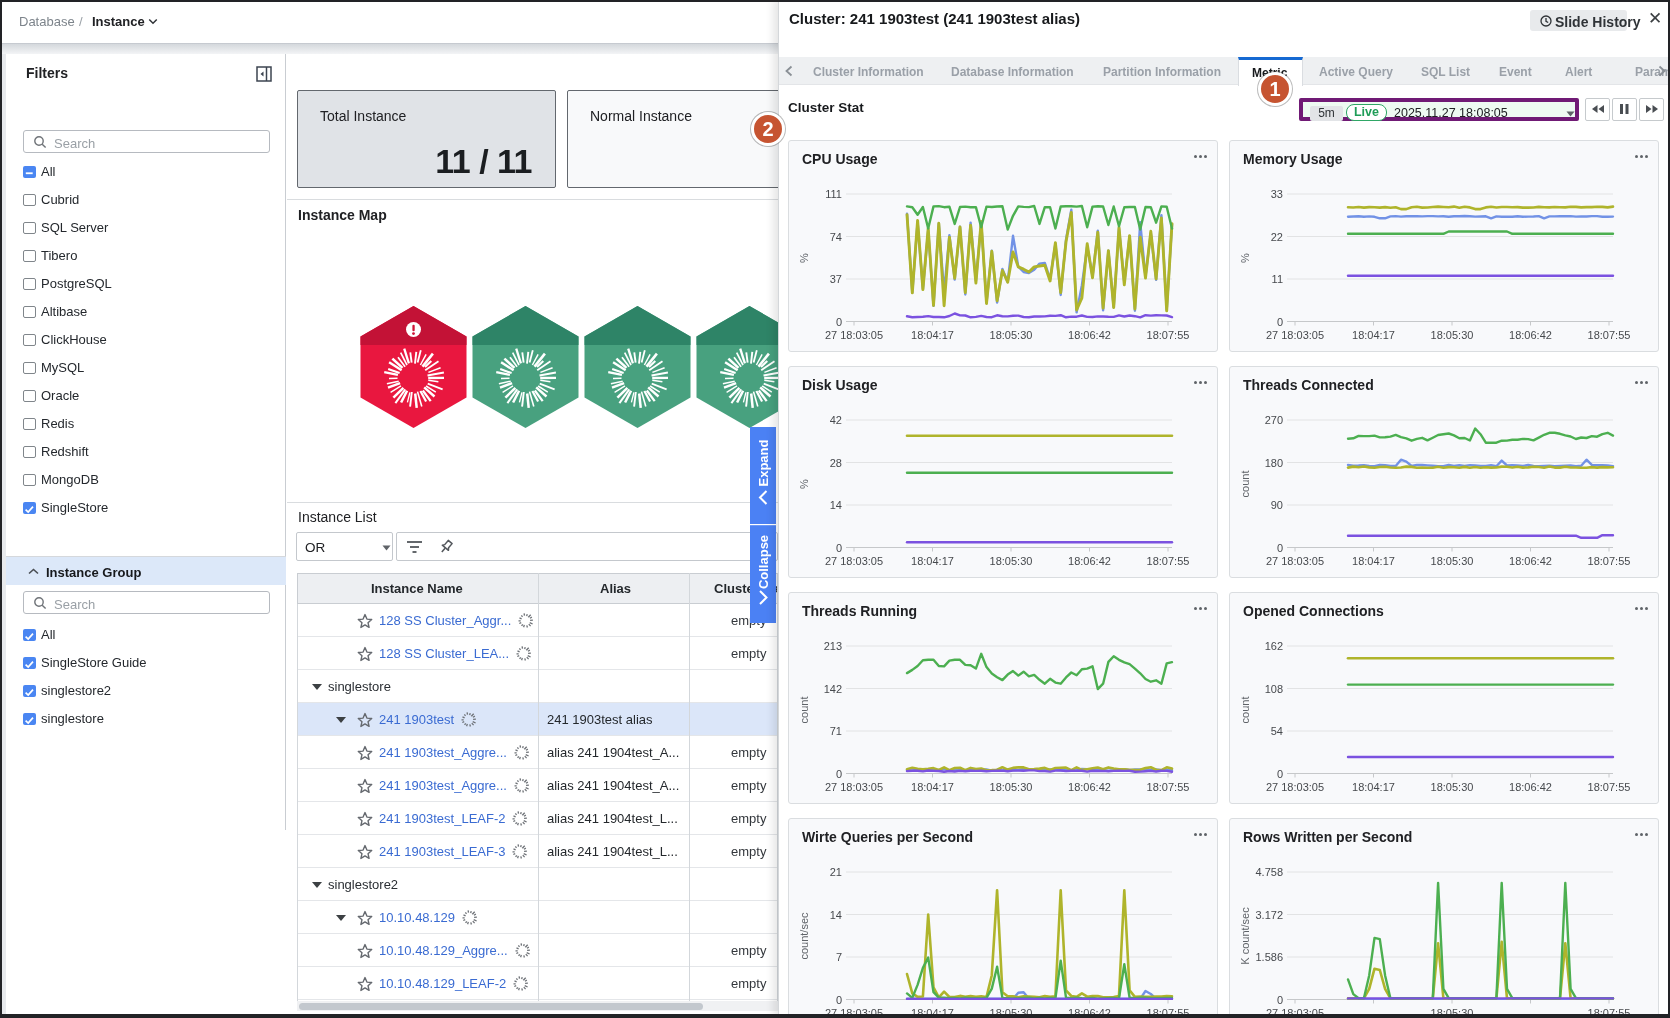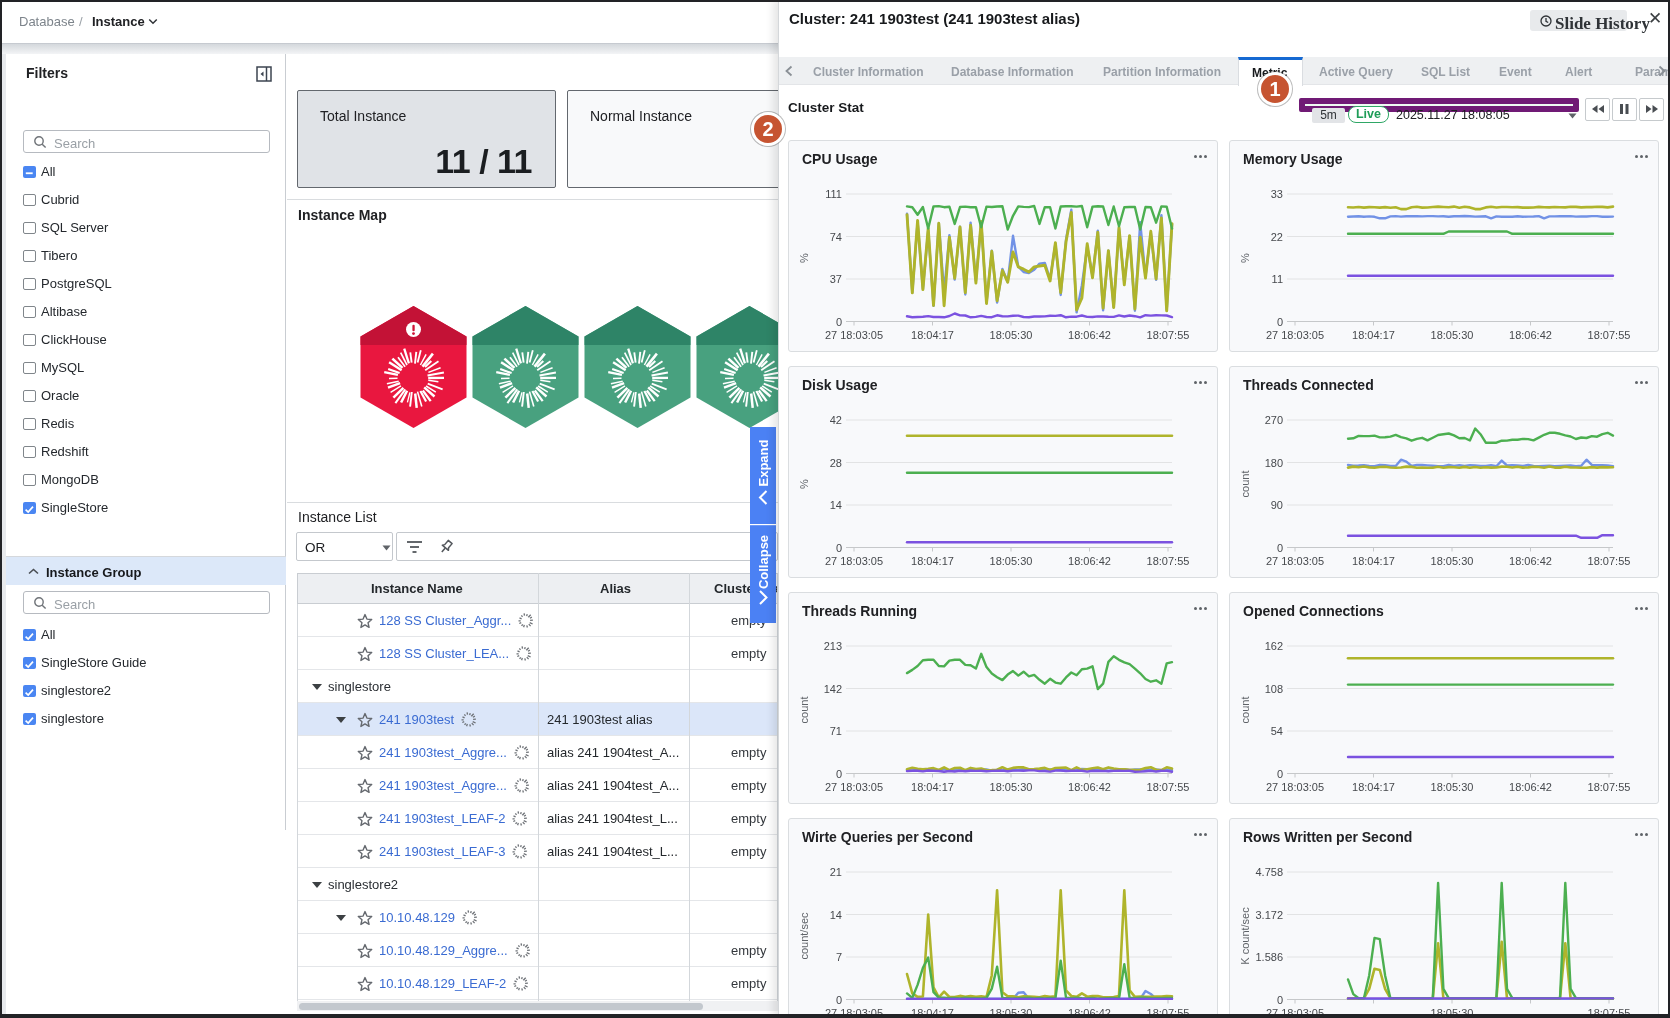--- a/index.html
+++ b/index.html
@@ -51,32 +51,32 @@
 #hscroll { position:absolute; left:297px; top:1001px; width:481px; height:10px; background:#f0f1f3; }
 #hthumb { position:absolute; left:2px; top:1.5px; width:404px; height:7px; background:#c3c8ce; border-radius:4px; }
 
 .vtab { position:absolute; left:750px; width:26px; background:#4b81f4; }
 
 #overlay { position:absolute; left:778px; top:0; width:892px; height:1018px; background:#fff;
   border-left:1px solid #d4d7da; box-shadow:-5px 0 8px rgba(0,0,0,0.10); }
 #otitle { position:absolute; left:10px; top:10px; font-size:15px; font-weight:bold; color:#17191c; }
 #slidehist { position:absolute; left:751px; top:10px; width:97px; height:21px; background:#e8eaec;
   border-radius:3px; }
-#slidehist span { position:absolute; left:25px; top:4px; font-size:17px; font-weight:600; color:#2f3337; white-space:nowrap;font-family:Liberation Serif, serif; }
+#slidehist span { position:absolute; left:25px; top:4px; font-size:14px; font-weight:600; color:#2f3337; white-space:nowrap; }
 #xclose { position:absolute; left:869px; top:8px; font-size:17px; color:#3c4043; }
 #tabbar { position:absolute; left:0; top:57px; width:892px; height:28px; background:#eef0f2;
   border-bottom:1px solid #e3e5e8; overflow:hidden; }
 .tab { position:absolute; top:8px; font-size:12px; font-weight:bold; color:#9aa0a8; white-space:nowrap; }
 #mtab { position:absolute; left:1238px; top:57px; width:65px; height:29px; background:#fff;
   border-left:1px solid #dadde1; border-right:1px solid #dadde1; border-top:3px solid #1669d2; }
 #mtab span { position:absolute; left:13px; top:6px; font-size:12px; font-weight:bold; color:#17191c; }
 #cstat { position:absolute; left:788px; top:100px; font-size:13.5px; font-weight:bold; color:#17191c; }
 
-#twrap { position:absolute; left:1299px; top:97.5px; width:280px; height:14px; background:#eefaf2;
-  border:6px solid #701a75; border-radius:2px; }
+#twrap { position:absolute; left:1299px; top:97.5px; width:280px; height:23px; background:#eefaf2;
+  border:4px solid #701a75; border-radius:2px; }
 .chip5m { position:absolute; left:7px; top:4px; width:33px; height:15px; background:#e2e4e7; border-radius:2px;
   font-size:12px; color:#2f3337; text-align:center; line-height:15px; }
 .chiplive { position:absolute; left:43px; top:2.5px; width:41px; height:17px; background:#fff;
   border:1.5px solid #2fa766; border-radius:8px; font-size:12.5px; font-weight:bold; color:#1f9d58;
   text-align:center; line-height:15px; }
 .tdate { position:absolute; left:91px; top:4.5px; font-size:12.5px; color:#202124; }
 .tcaret { position:absolute; left:263px; top:9px; }
 .tbtn { position:absolute; top:97.5px; width:25px; height:23px; background:#fff;
   border:1px solid #c6cacd; border-radius:2px; }
 

